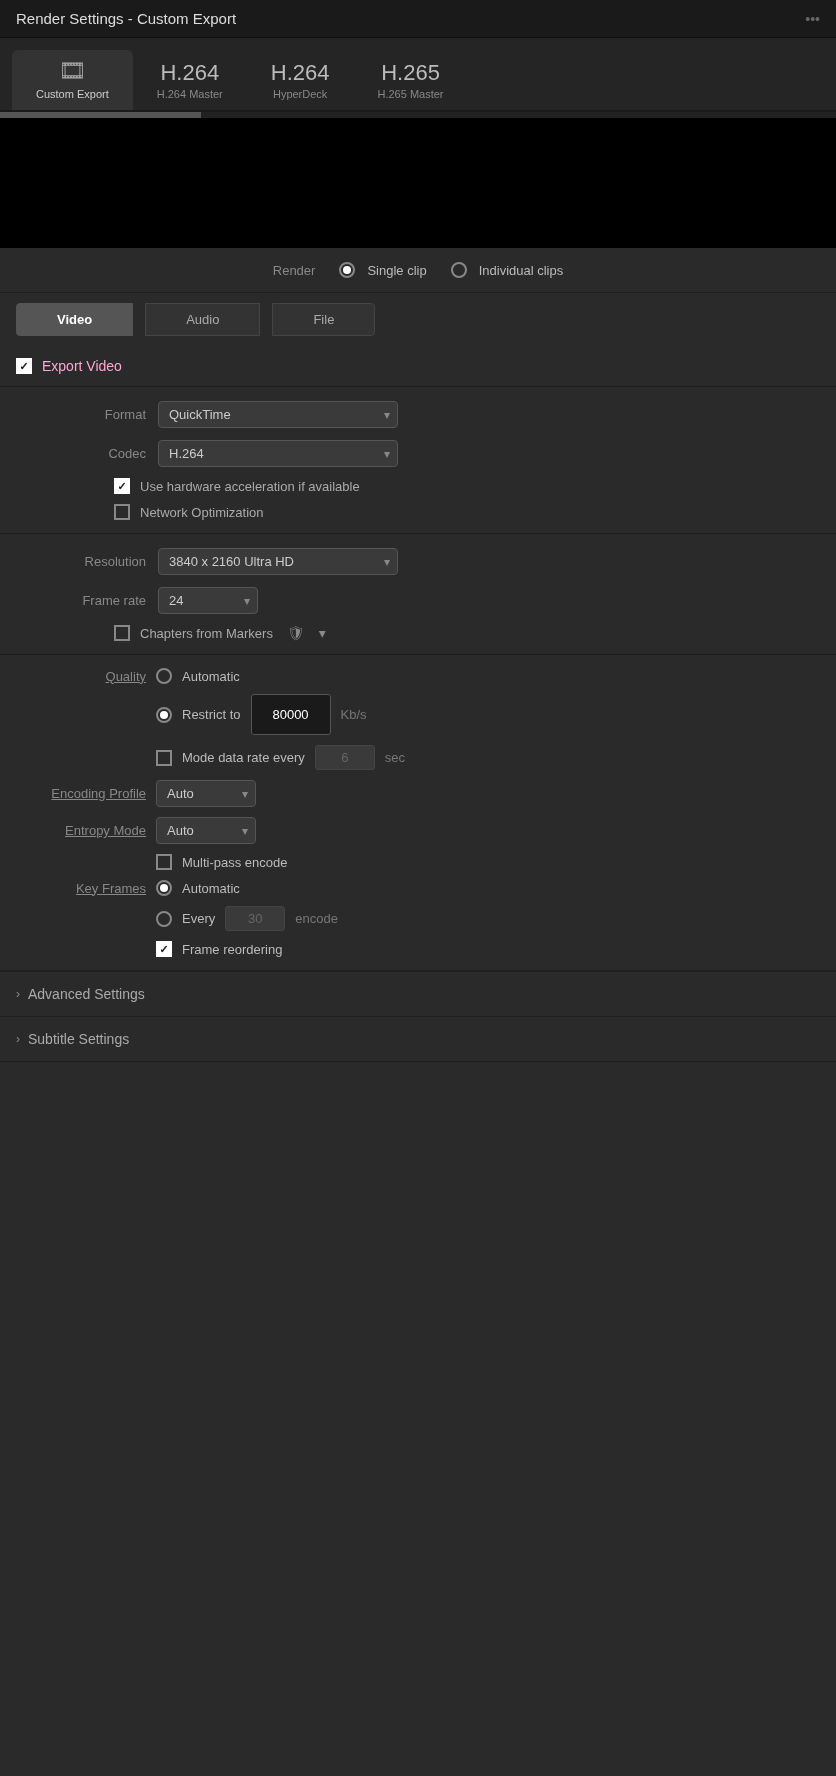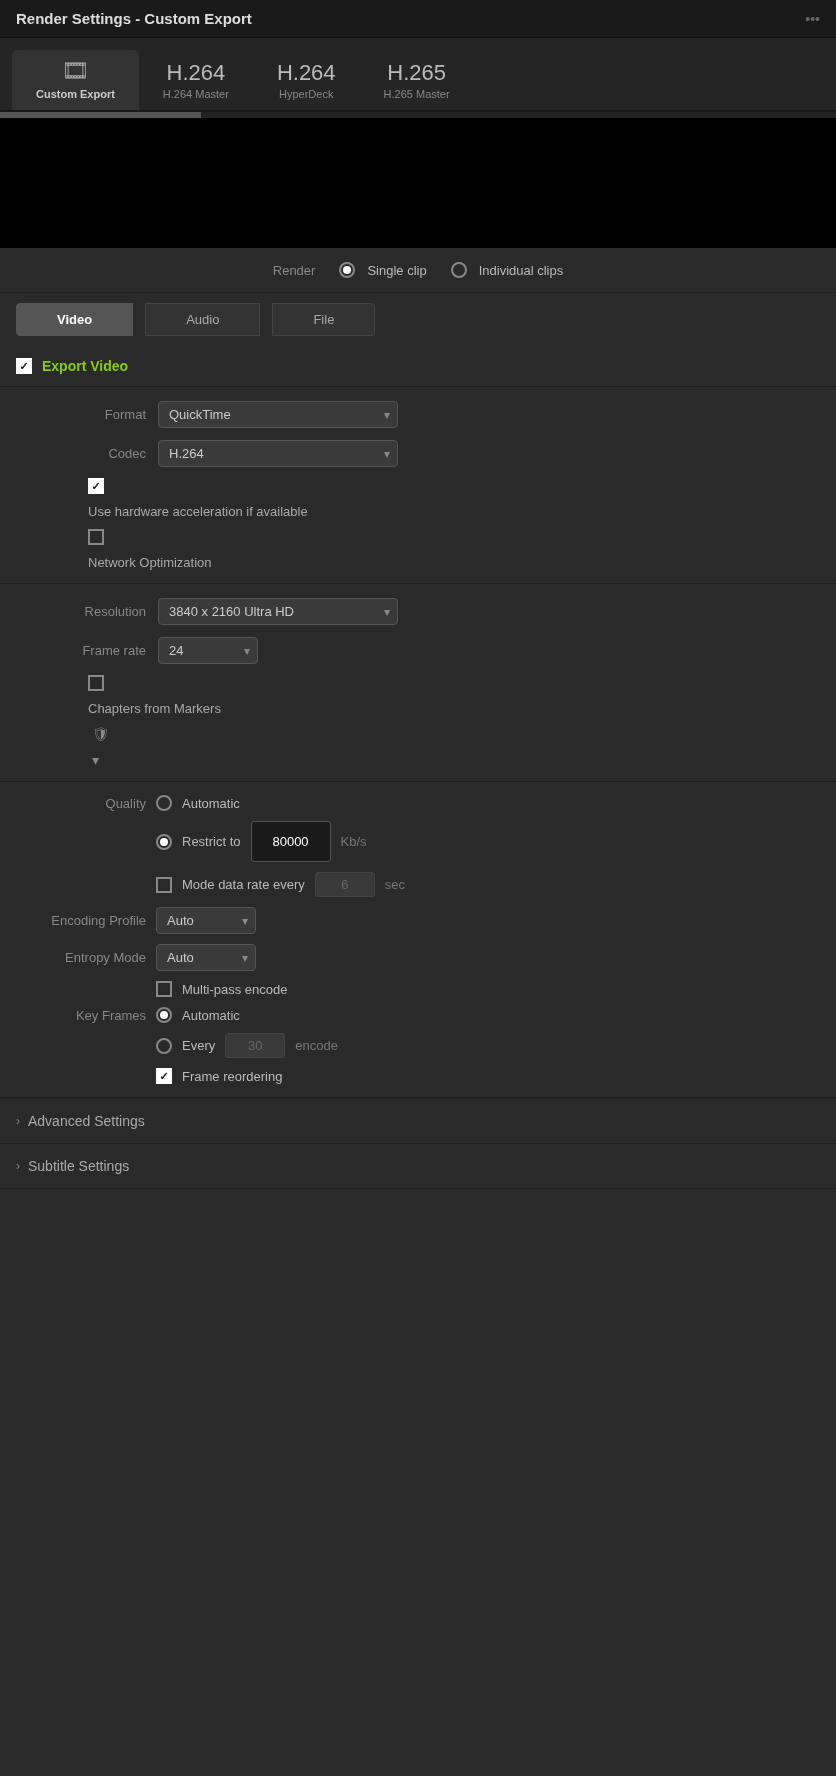--- a/index.html
+++ b/index.html
@@ -18,21 +18,21 @@
       background: #1a1a1a;
       display: flex;
       align-items: center;
       justify-content: space-between;
       padding: 10px 16px;
       border-bottom: 1px solid #111;
     }
     .title-bar-title {
       color: #ddd;
       font-size: 15px;
-      font-weight: 700;
+      font-weight: 400;
     }
     .title-bar-dots {
       color: #666;
       font-size: 14px;
     }
 
     
     .preset-tabs {
       background: #252525;
       display: flex;
@@ -64,21 +64,20 @@
       font-weight: 300;
       color: #bbb;
       margin-bottom: 2px;
     }
     .preset-tab-label {
       font-size: 11px;
       color: #888;
     }
     .preset-tab.active .preset-tab-label {
       color: #ccc;
-      font-weight: bold;
     }
 
     
     .progress-bar-container {
       background: #222;
       height: 6px;
       width: 100%;
     }
     .progress-bar-fill {
       background: #555;
@@ -182,23 +181,22 @@
       background: #fff;
       border-color: #fff;
     }
     .checkbox.checked::after {
       content: '✓';
       color: #222;
       font-size: 11px;
       font-weight: bold;
     }
     .export-video-label {
-      color: #84cc16;
+      color: #f9a8d4;
       font-size: 14px;
-      font-weight: bold;
     }
 
     
     .settings-section {
       padding: 8px 16px;
       border-bottom: 1px solid #1f1f1f;
     }
 
     
     .settings-row {
@@ -245,25 +243,24 @@
       -webkit-appearance: none;
       cursor: pointer;
       min-width: 180px;
     }
     .dropdown-wrapper.wide select { min-width: 240px; }
     .dropdown-wrapper.small select { min-width: 100px; }
 
     
     .checkbox-row {
       display: flex;
-      align-items: flex-start;
+      align-items: flex-end;
       gap: 10px;
       padding: 5px 0;
-      margin-left: 72px;
-      flex-direction: column;
+      margin-left: 98px;
     }
     .checkbox-row-label {
       color: #aaa;
       font-size: 13px;
     }
 
     
     .quality-section {
       padding: 8px 16px;
       border-bottom: 1px solid #1f1f1f;
@@ -273,20 +270,21 @@
       align-items: center;
       gap: 10px;
       padding: 5px 0;
     }
     .quality-label-col {
       min-width: 130px;
       text-align: right;
       color: #888;
       font-size: 13px;
       flex-shrink: 0;
+      text-decoration: underline;
     }
 
     
     .num-input {
       background: #1a1a1a;
       border: 1px solid #555;
       border-radius: 3px;
       color: #fff;
       font-size: 13px;
       padding: 12px 8px;

